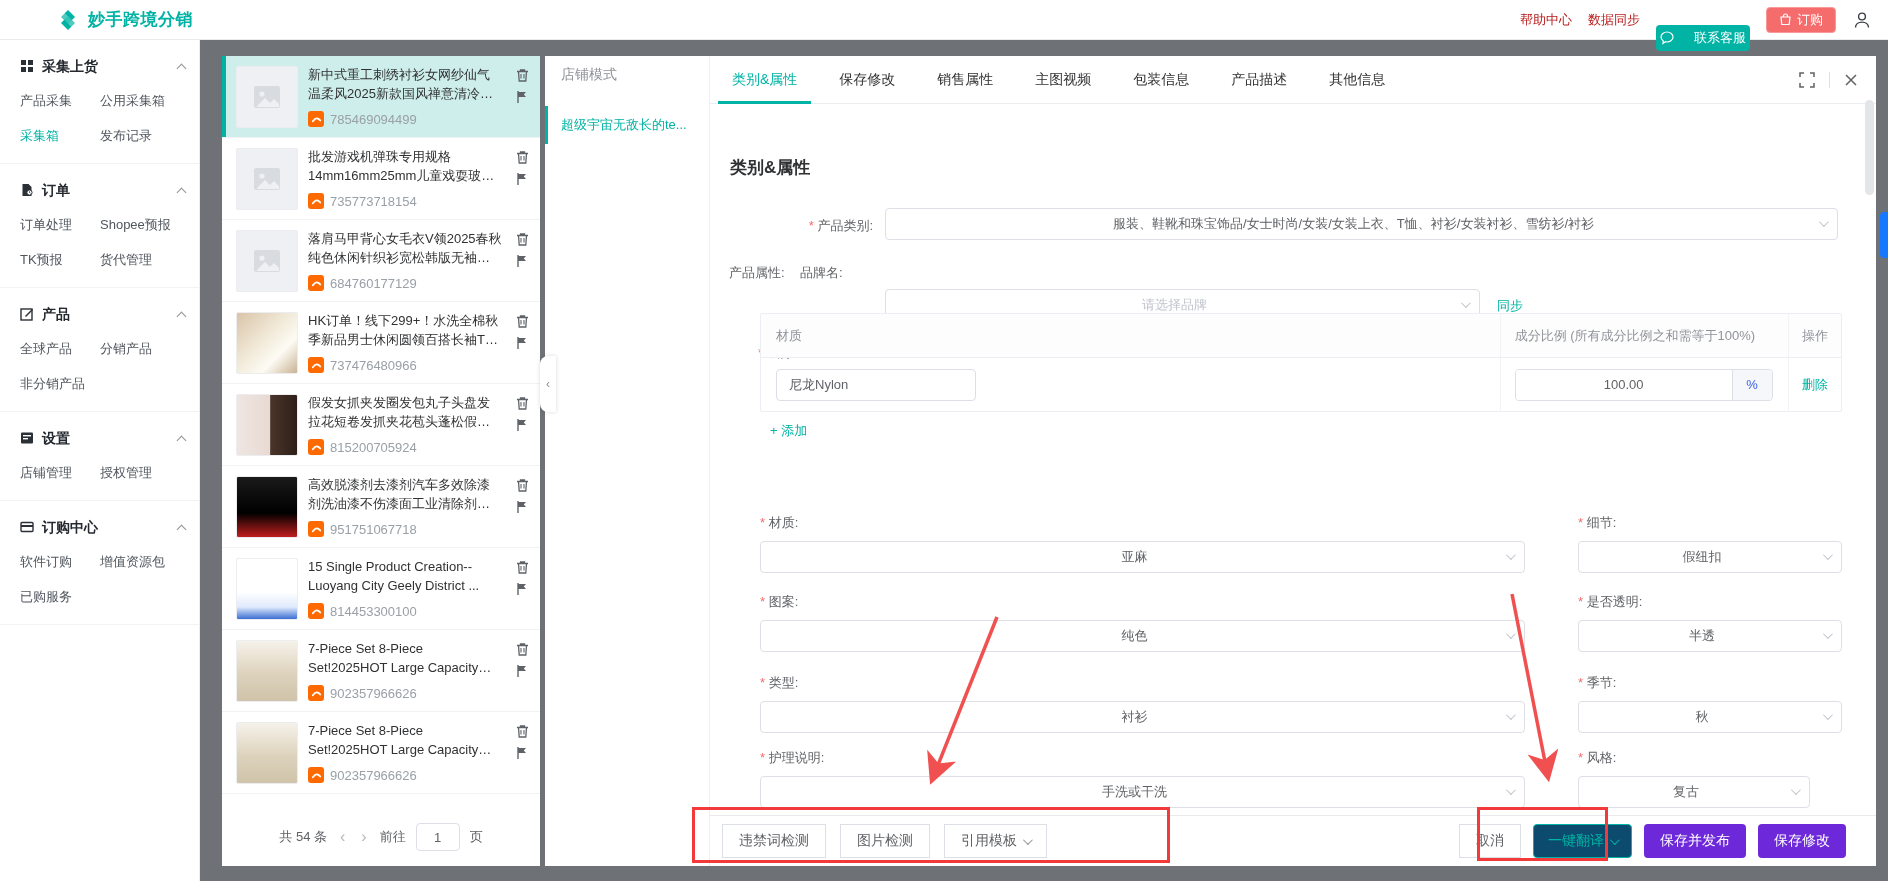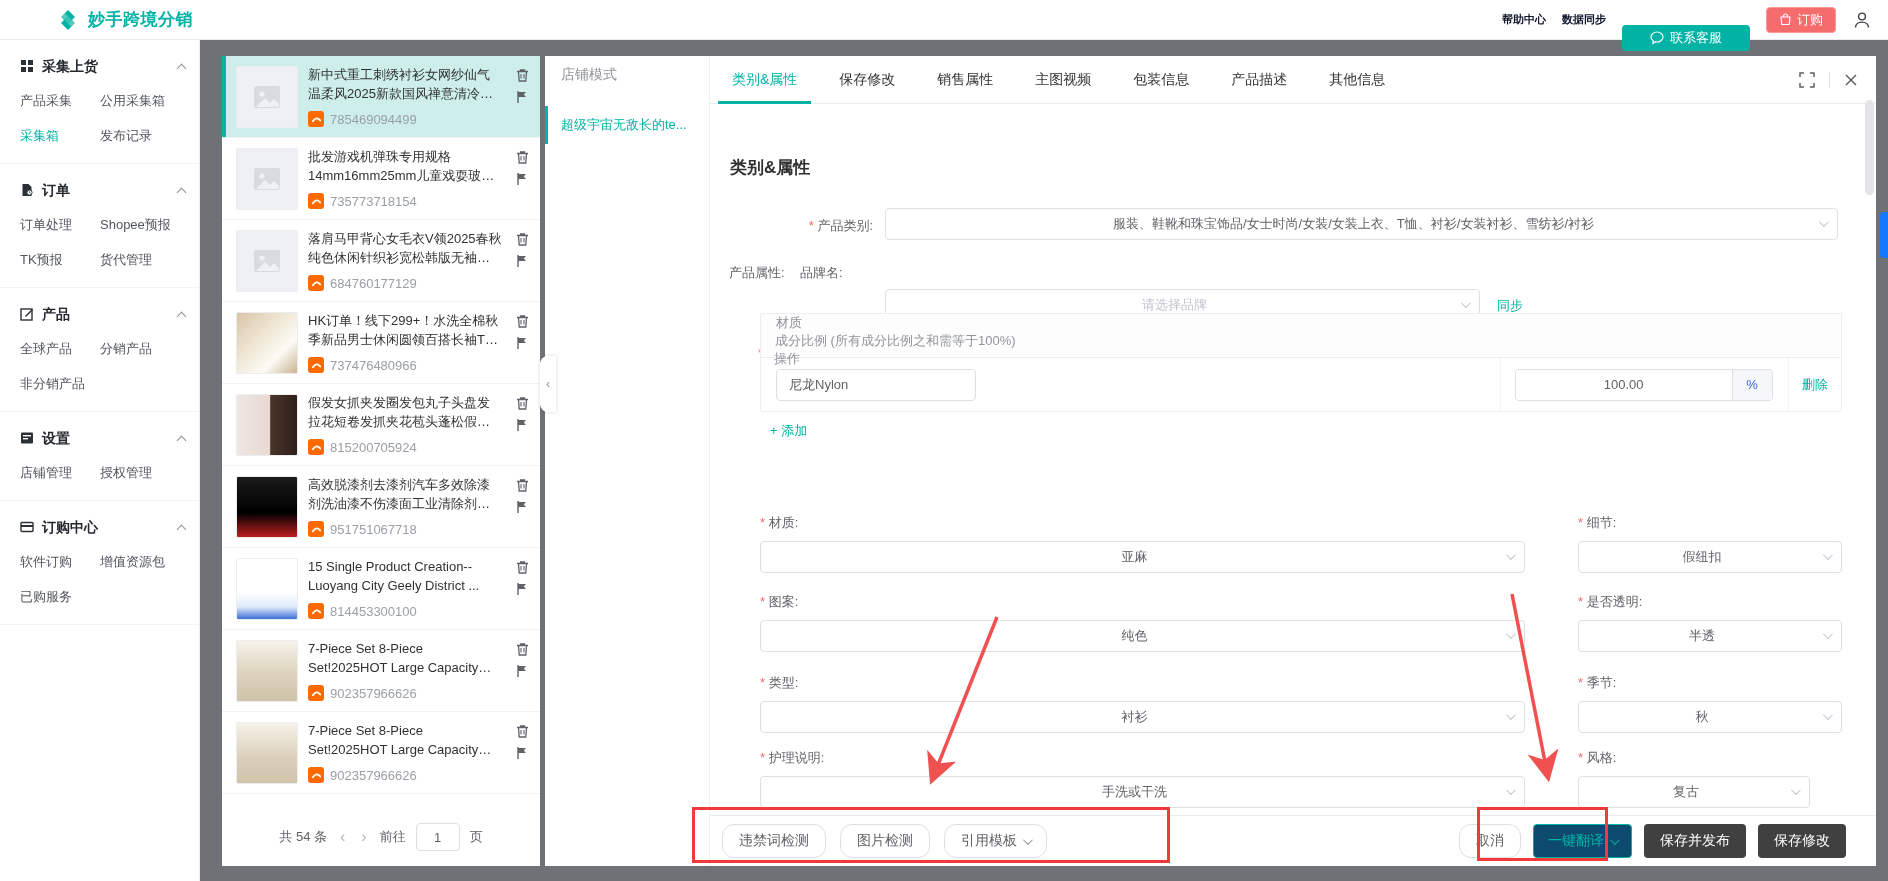--- a/index.html
+++ b/index.html
@@ -6,23 +6,23 @@
   html,body { width:1888px; height:881px; overflow:hidden; }
   body { font-family:"Liberation Sans","DejaVu Sans",sans-serif; color:#303133; background:#6e7175; }
   #app { position:relative; width:1888px; height:881px; }
 
   
   .topbar { position:absolute; left:0; top:0; width:1888px; height:40px; background:#fff;
             border-bottom:1px solid #e8eaec; display:flex; align-items:center; z-index:30; }
   .brand { display:flex; align-items:center; gap:8px; padding-left:26px;margin-left:30px; }
   .brand-title { color:#00b3a4; font-weight:bold; font-size:17px; letter-spacing:.5px; }
   .top-right { margin-left:auto; display:flex; align-items:center; gap:16px; padding-right:16px; }
-  .top-link { color:#0f172a; font-size:11px; cursor:pointer;font-weight:bold; }
+  .top-link { color:#b91c1c; font-size:13px; cursor:pointer; }
   .btn-contact { background:#00b3a4; color:#fff; font-size:13px; border:none; border-radius:4px;
-                 height:26px; padding:0 28px; display:flex; align-items:center; gap:6px; cursor:pointer;margin-top:36px; }
+                 height:26px; padding:0 4px; display:flex; align-items:center; gap:20px; cursor:pointer;margin-top:36px; }
   .btn-order { background:#f56c6c; color:#fff; font-size:13px; border:1px solid #f89898; border-radius:4px;
                height:26px; padding:0 12px; display:flex; align-items:center; gap:5px; cursor:pointer; }
   .user-ic { display:flex; align-items:center; }
 
   
   .sidebar { position:absolute; left:0; top:40px; width:200px; height:841px; background:#fff;
              border-right:1px solid #ecedef; z-index:20; }
   .side-sec { padding:12px 0 6px 0; border-bottom:1px solid #f2f3f5; }
   .sec-head { display:flex; align-items:center; gap:8px; padding:6px 14px 8px 20px; font-size:14px;
               font-weight:bold; color:#24292f; }
@@ -93,43 +93,43 @@
   .flabel { position:absolute; font-size:13px; color:#606266; white-space:nowrap; }
   .req::before { content:"* "; color:#f56c6c; }
   .fselect { position:absolute; height:32px; border:1px solid #dcdfe6; border-radius:4px; background:#fff;
              display:flex; align-items:center; padding:0 28px 0 12px; font-size:13px; color:#606266; cursor:pointer;justify-content:center; }
   .fselect .dn { position:absolute; right:11px; top:11px; width:7px; height:7px; border-right:1.3px solid #c0c4cc;
                  border-bottom:1.3px solid #c0c4cc; transform:rotate(45deg) translateY(-2px); }
   .placeholder { color:#c0c4cc; }
   .tlink { color:#00b3a4; font-size:13px; cursor:pointer; }
 
   .ctable { position:absolute; left:50px; top:209px; width:1082px; border:1px solid #ebeef2; border-radius:2px; }
-  .ctable .hrow { display:flex; height:44px; align-items:flex-start; border-bottom:1px solid #ebeef2;
-                  font-size:13px; color:#909399; background:#fdfdfe;flex-direction:column; }
+  .ctable .hrow { display:flex; height:44px; align-items:center; border-bottom:1px solid #ebeef2;
+                  font-size:13px; color:#909399; background:#fdfdfe; }
   .ctable .drow { display:flex; height:53px; align-items:center; font-size:13px; }
   .c1 { width:740px; padding-left:15px; }
   .c2 { width:288px; }
   .c3 { width:52px; text-align:center; }
   .cell-sep { align-self:stretch; width:1px; background:#f2f3f5; }
   .mini-select { position:relative; width:200px; height:32px; border:1px solid #dcdfe6; border-radius:4px;
                  display:flex; align-items:center; padding:0 26px 0 12px; color:#606266; cursor:pointer; }
   .ratio-wrap { display:flex; width:258px; height:32px; border:1px solid #dcdfe6; border-radius:4px; overflow:hidden; }
   .ratio-input { flex:1; border:none; outline:none; text-align:center; font-size:13px; color:#606266; }
   .ratio-suffix { width:40px; background:#f5f7fa; border-left:1px solid #dcdfe6; display:flex;
                   align-items:center; justify-content:center; color:#3e63e0; font-size:13px; }
   .add-link { position:absolute; left:60px; top:318px; font-size:13px; color:#00b3a4; cursor:pointer; }
 
   .footer { position:absolute; left:0; bottom:0; width:100%; height:51px; background:#fff;
             border-top:1px solid #e8eaec; display:flex; align-items:center; z-index:8;
             padding:0 30px 0 12px; gap:14px; }
-  .btn-plain { height:34px; padding:0 16px; background:#fff; border:1px solid #dcdfe6; border-radius:12px;
+  .btn-plain { height:34px; padding:0 16px; background:#fff; border:1px solid #dcdfe6; border-radius:0;
                font-size:14px; color:#606266; display:flex; align-items:center; gap:6px; cursor:pointer; white-space:nowrap; }
   .btn-teal-ghost { height:34px; padding:0 14px; background:#0c4a6e; border:1px solid #00b3a4; border-radius:4px;
                     font-size:14px; color:#00b3a4; display:flex; align-items:center; gap:6px; cursor:pointer; white-space:nowrap; }
-  .btn-teal { height:34px; padding:0 16px; background:#404040; border:none; border-radius:4px;
+  .btn-teal { height:34px; padding:0 16px; background:#6d28d9; border:none; border-radius:4px;
               font-size:14px; color:#fff; display:flex; align-items:center; cursor:pointer; white-space:nowrap; }
   .f-right { margin-left:auto; display:flex; align-items:center; gap:12px; }
   .dn-dark { width:7px; height:7px; border-right:1.4px solid #909399; border-bottom:1.4px solid #909399;
              transform:rotate(45deg) translateY(-2px); display:inline-block; }
   .dn-teal { width:7px; height:7px; border-right:1.4px solid #00b3a4; border-bottom:1.4px solid #00b3a4;
              transform:rotate(45deg) translateY(-2px); display:inline-block; }
 
   
   .scroll-thumb { position:absolute; left:1865px; top:100px; width:9px; height:95px; background:#e3e5e8;
                   border-radius:5px; z-index:9; cursor:pointer; }

